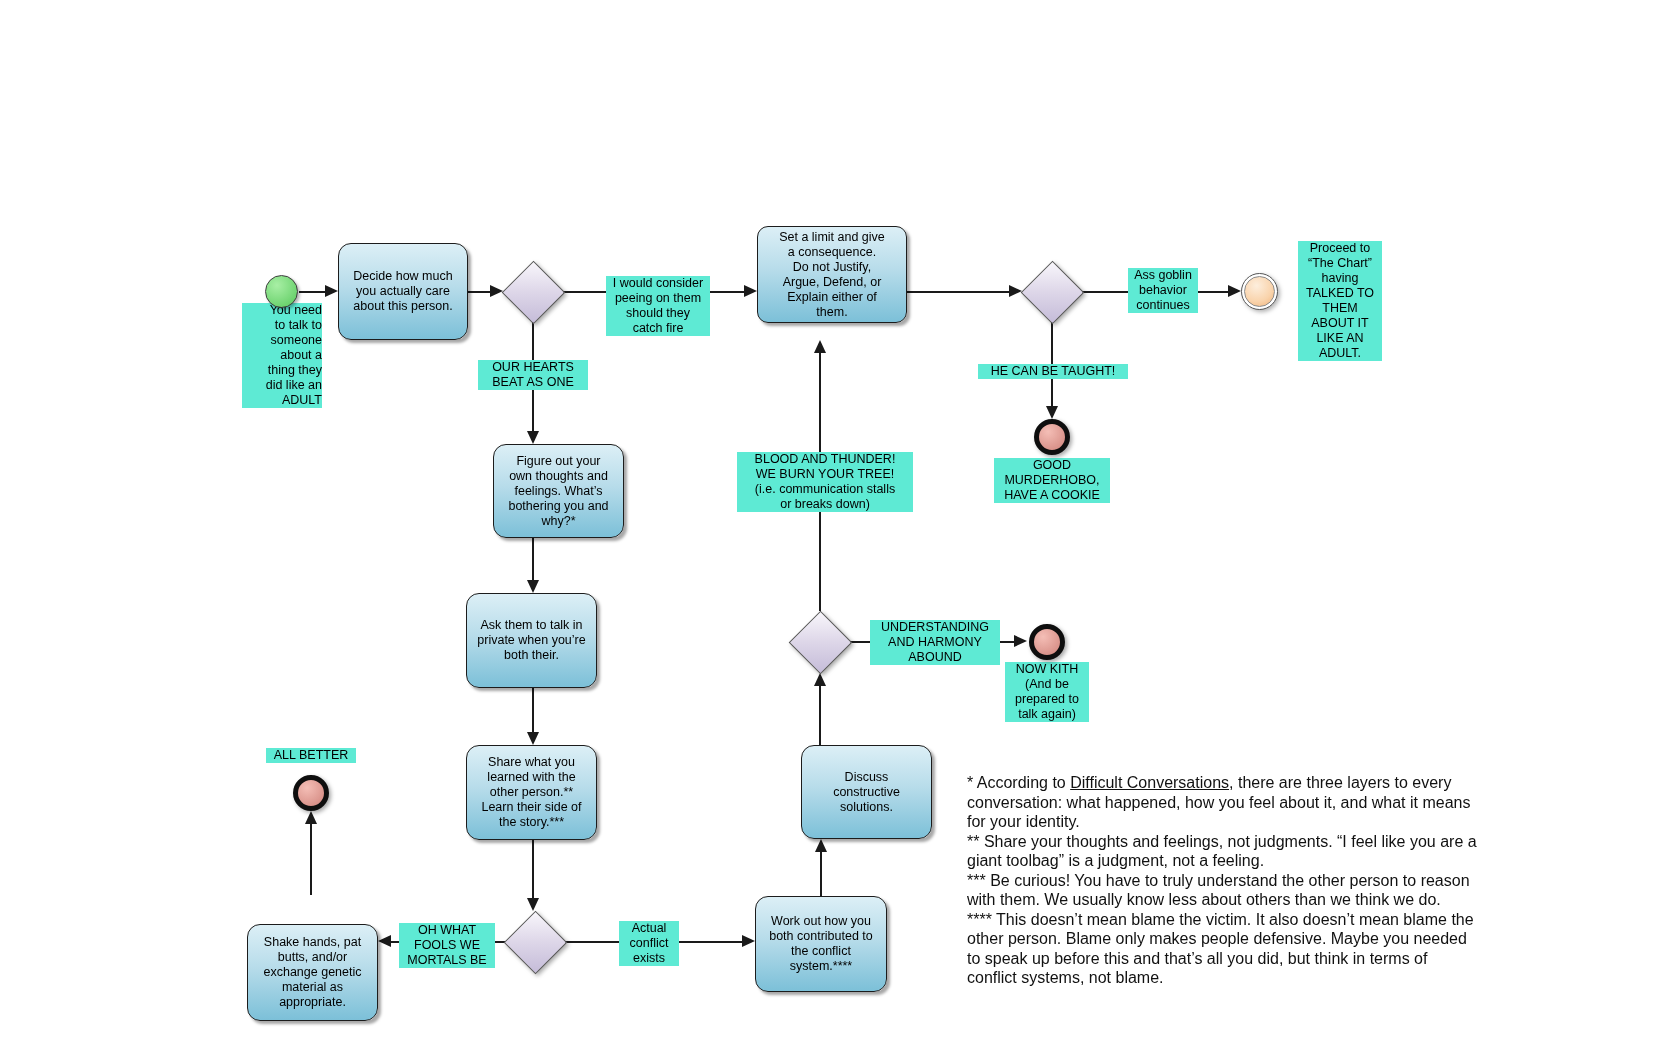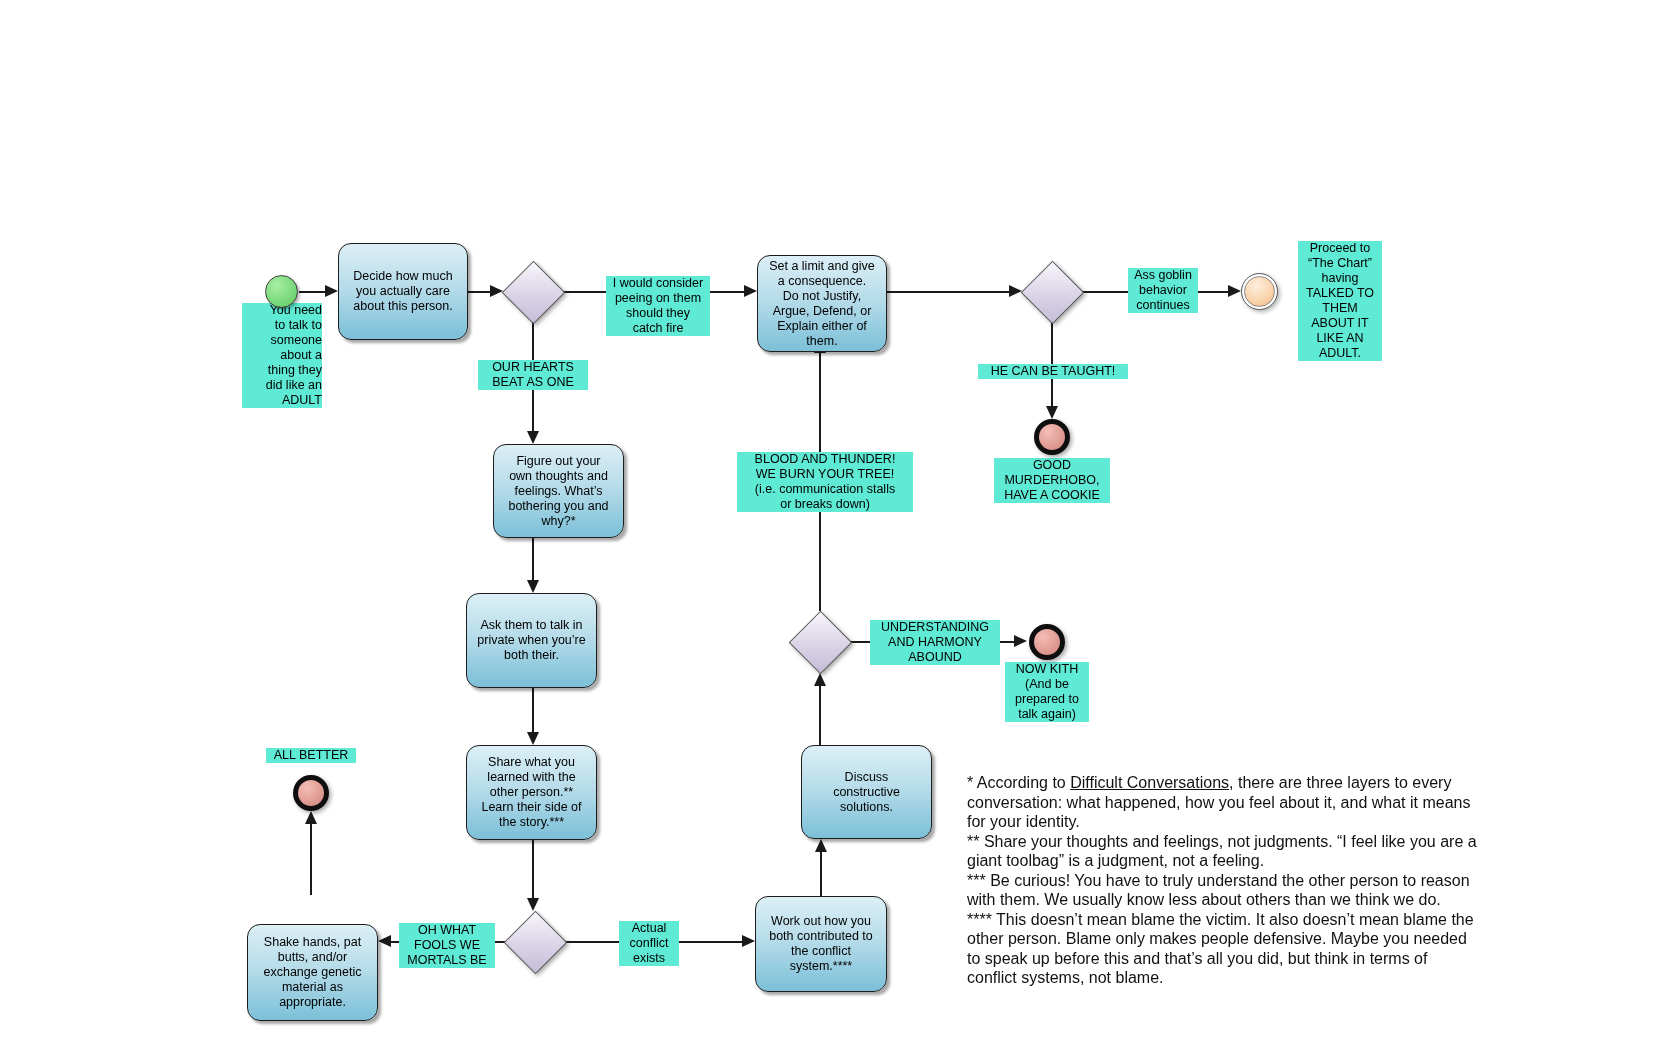--- a/index.html
+++ b/index.html
@@ -69,21 +69,21 @@
   #n-nowkith    { left:1029px; top:624px; }
   
   #footnotes {
     position:absolute; left:967px; top:773px; width:512px; z-index:2;
     font-size:16px; line-height:19.5px; color:#111; text-align:left;
   }
   #footnotes p { margin:0; }
   .u { text-decoration:underline; }
   
   #n-decide  { left:338px; top:243px; width:130px; height:97px; }
-  #n-limit   { left:757px; top:255px; width:130px; height:97px; }
+  #n-limit   { left:757px; top:226px; width:150px; height:97px;border-radius:11px; }
   #n-figure  { left:466px; top:444px; width:131px; height:94px;margin-left:27px; }
   #n-ask     { left:466px; top:593px; width:131px; height:95px; }
   #n-share   { left:466px; top:745px; width:131px; height:95px; }
   #n-shake   { left:247px; top:895px; width:131px; height:97px;margin-top:29px; }
   #n-work    { left:755px; top:896px; width:132px; height:96px; }
   #n-discuss { left:757px; top:745px; width:131px; height:94px;margin-left:44px; }
   #d1 { left:511px;  top:270px; }
   #d2 { left:1030px; top:270px; }
   #d3 { left:513px;  top:920px; }
   #d4 { left:798px;  top:620px; }

